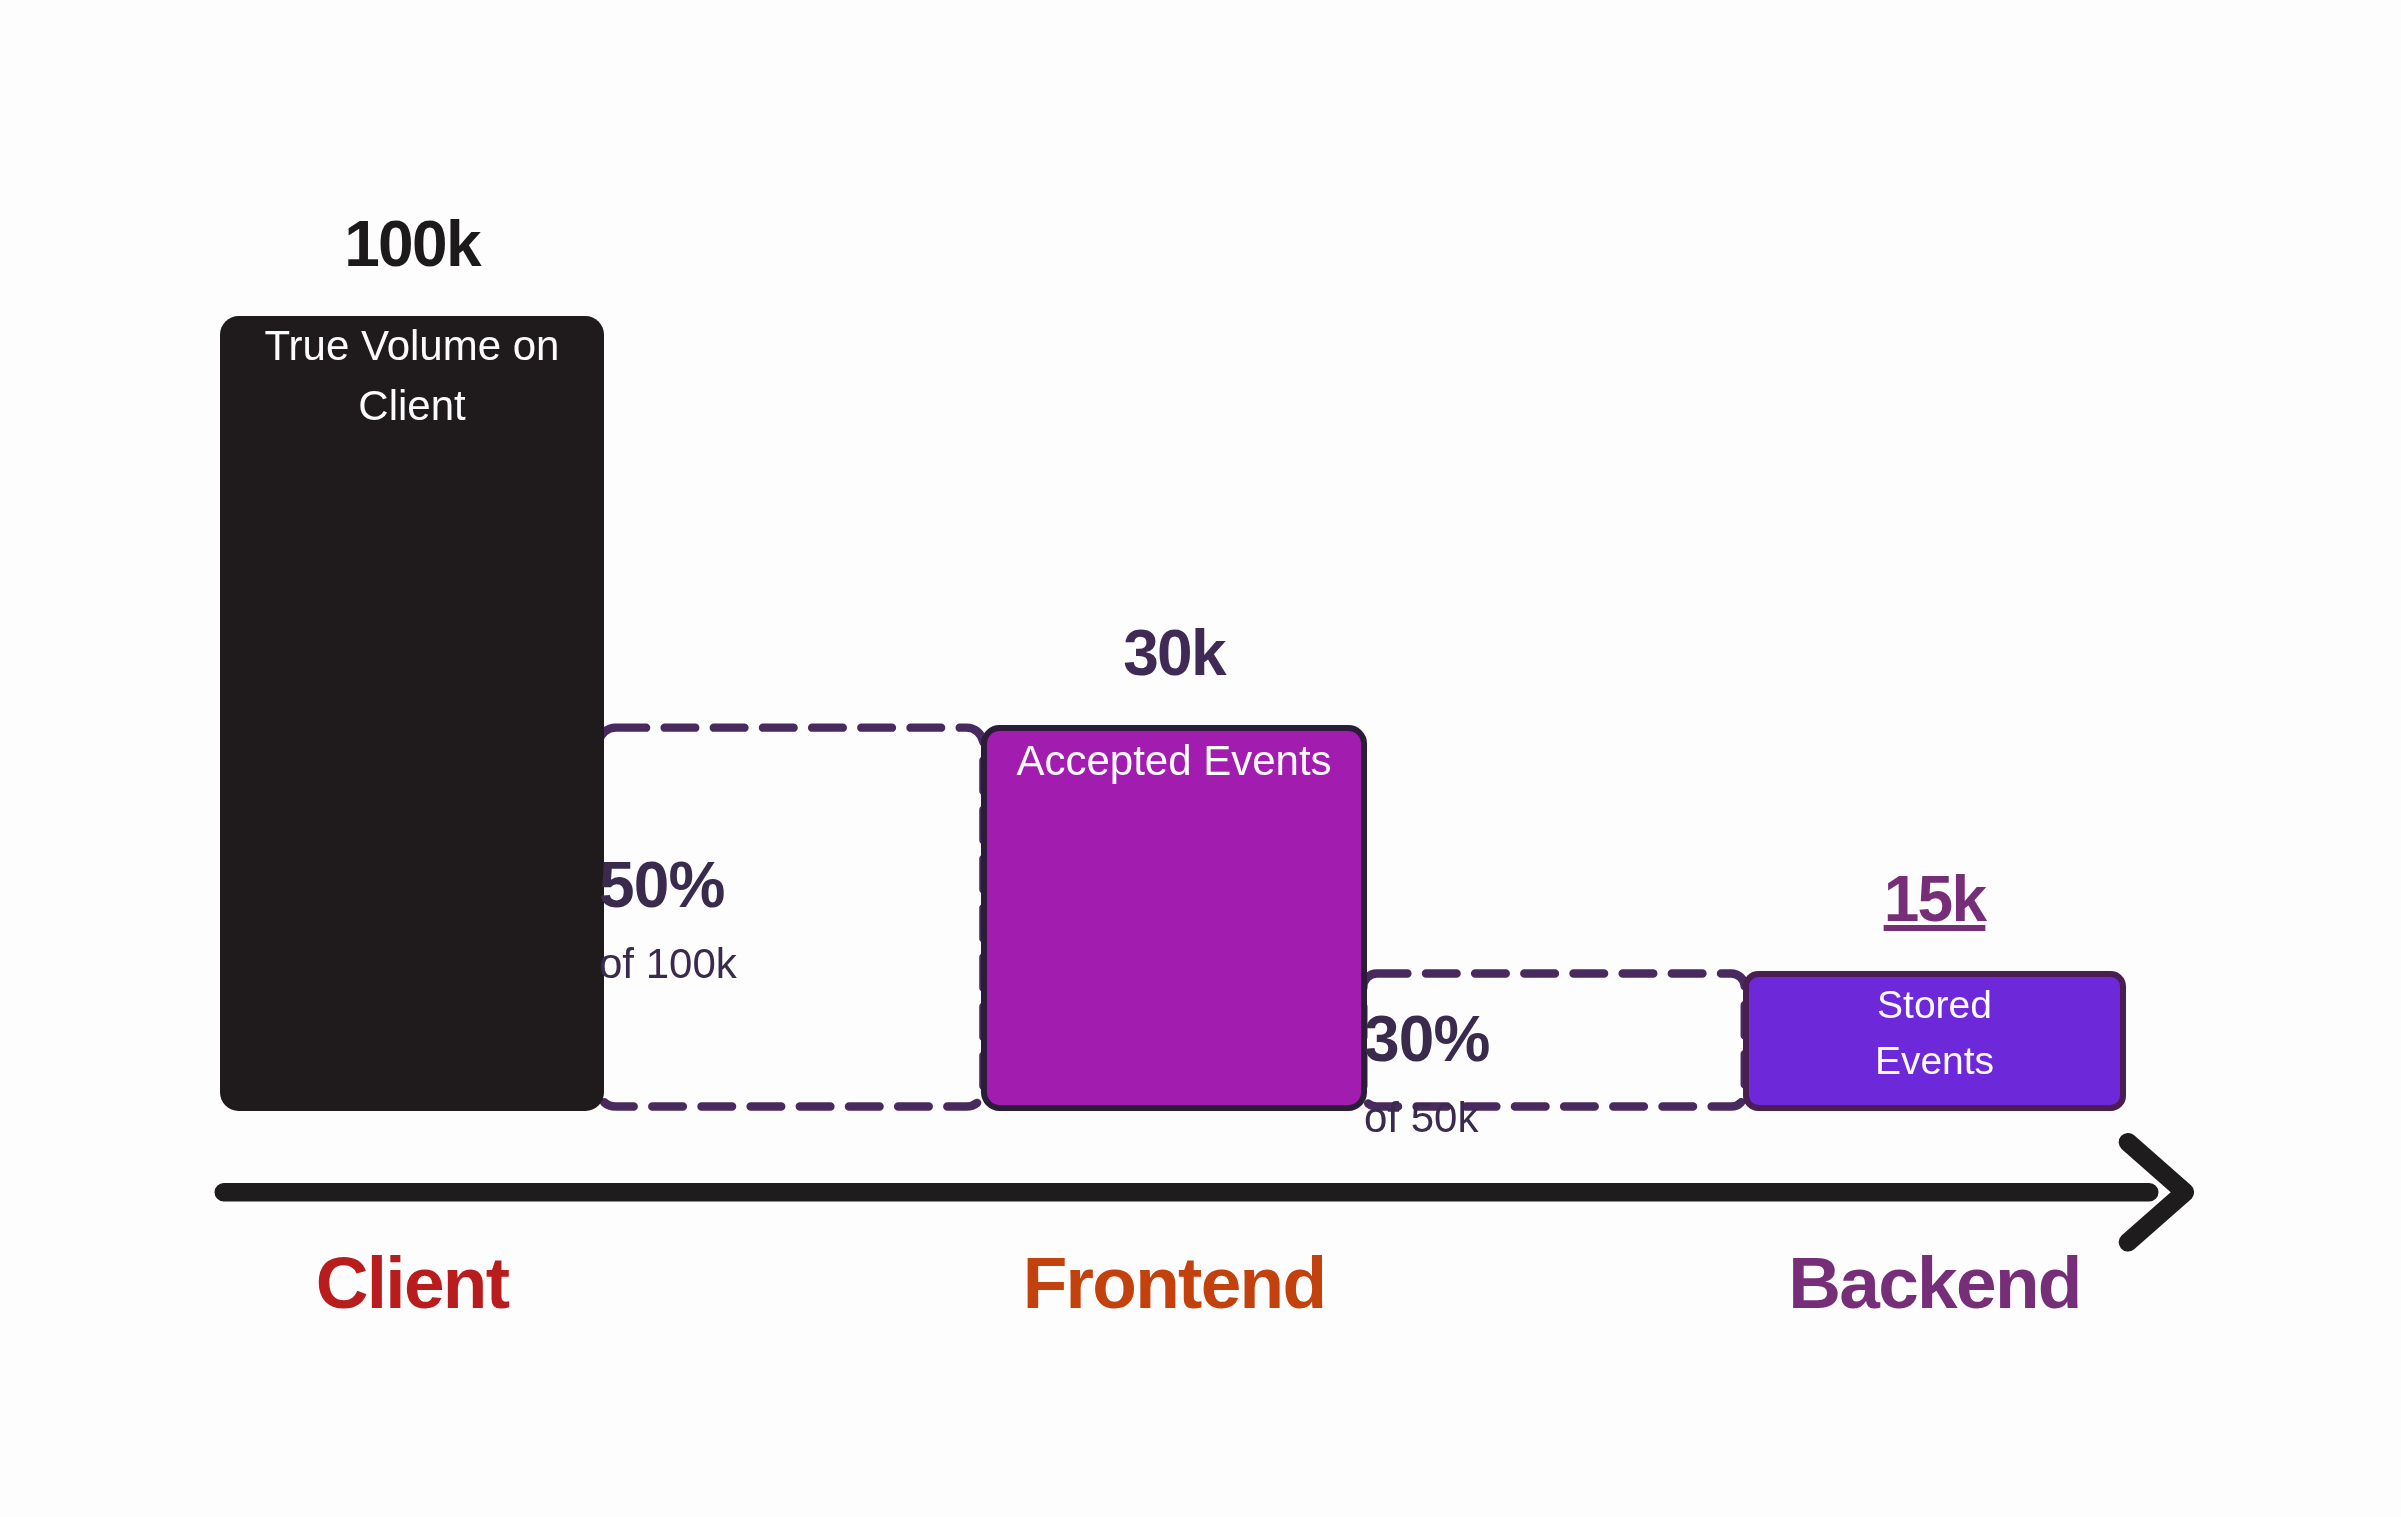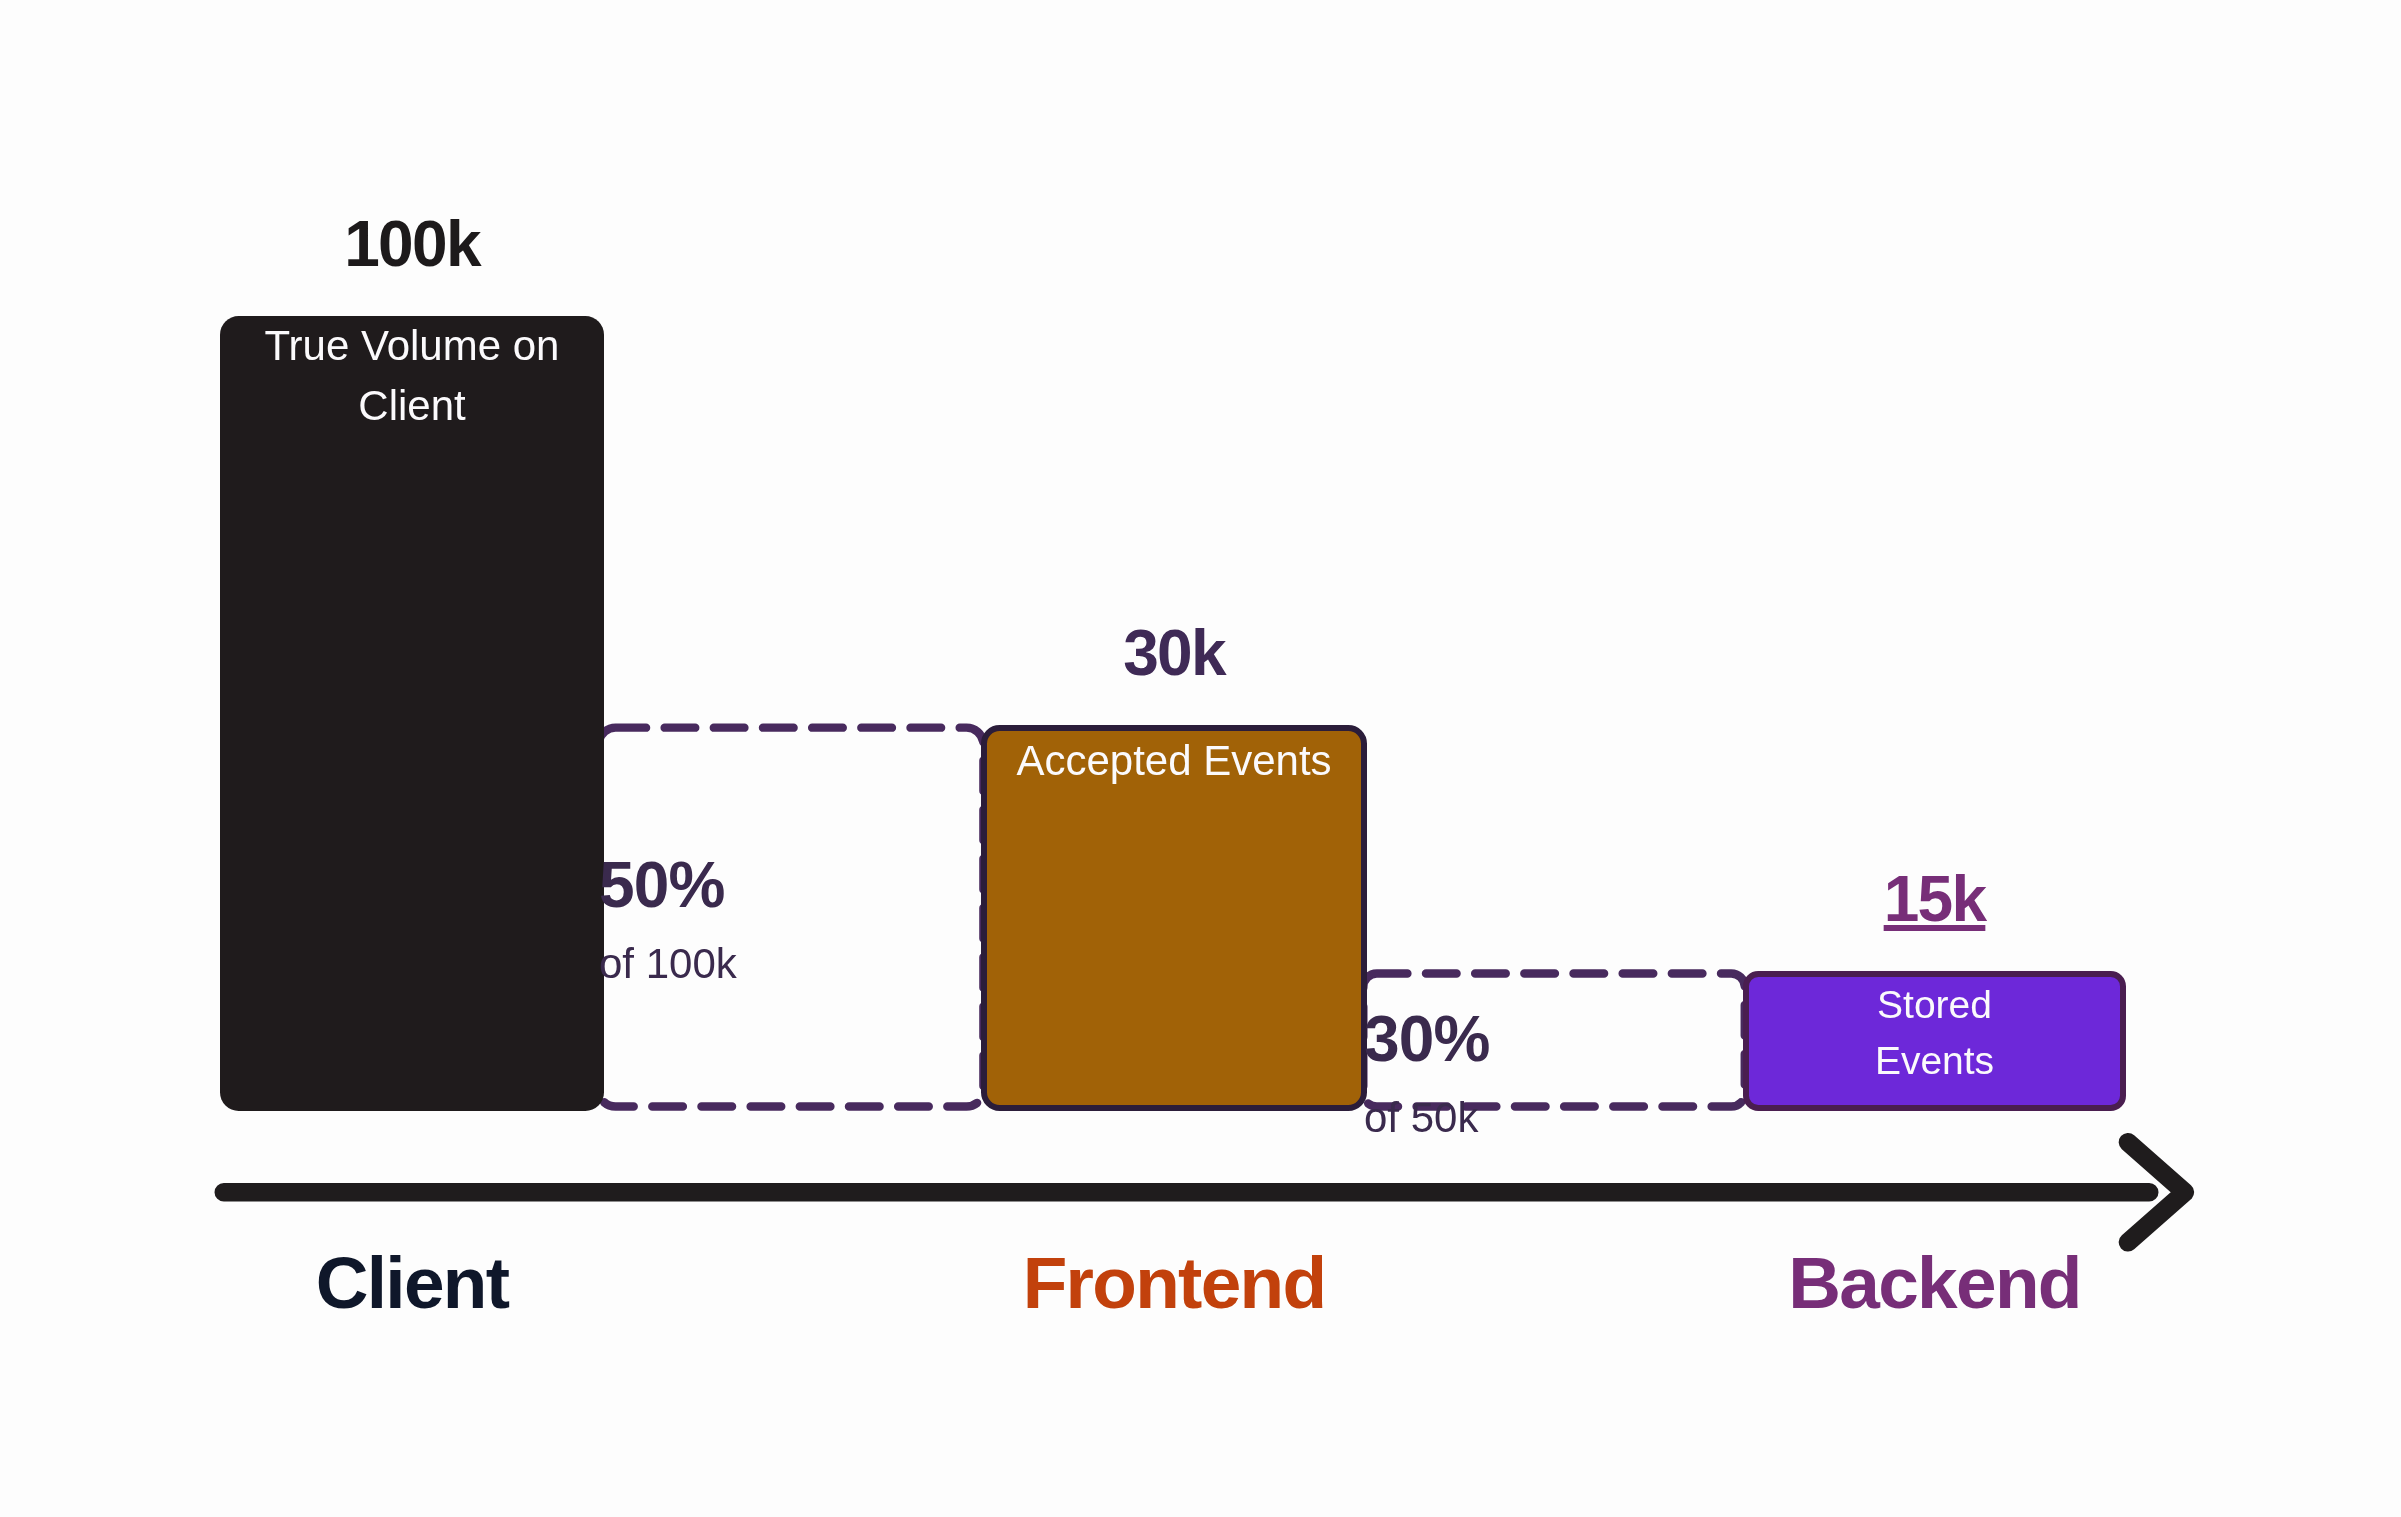--- a/index.html
+++ b/index.html
@@ -9,42 +9,42 @@
     background:#fdfdfd;
     font-family:"Liberation Sans","DejaVu Sans",sans-serif;
     overflow:hidden;
   }
   .overlay{position:absolute;left:0;top:0;width:2401px;height:1518px;}
   .abs{position:absolute;box-sizing:border-box;}
 
   
   .bar{display:flex;align-items:flex-start;justify-content:center;text-align:center;}
   .bar-client{left:220px;top:316px;width:384px;height:795px;background:#1f1b1c;border-radius:18.7px;}
-  .bar-frontend{left:981px;top:725px;width:386px;height:386px;background:#a16207;border:6.8px solid #2b1d3a;border-radius:18.7px;}
+  .bar-frontend{left:981px;top:725px;width:386px;height:386px;background:#a21caf;border:6.8px solid #2b1d3a;border-radius:18.7px;}
   .bar-backend{left:1743px;top:971px;width:383px;height:140px;background:#6d28d9;border:6px solid #4a1e50;border-radius:15.3px;}
   .bar-text{color:#fbfafc;font-size:42px;font-weight:400;line-height:1.42;}
   .bar-client .bar-text{width:356px;}
   .bar-backend .bar-text{font-size:39px;line-height:1.44;width:195px;}
 
   
   .value-label{text-align:center;font-weight:600;font-size:64px;letter-spacing:-1.7px;line-height:1;}
   .value-client{left:220px;width:384px;top:212px;color:#1d1a1b;}
   .value-frontend{left:981px;width:386px;top:621px;color:#3f2a56;}
   .value-backend{left:1743px;width:383px;top:867px;color:#772e78;text-decoration:underline;}
 
   
   .drop{display:flex;align-items:baseline;justify-content:center;gap:18px;color:#3a2a4d;flex-direction:column;}
   .drop-1{left:599px;top:728px;width:385px;height:379px;}
   .drop-2{left:1364px;top:973px;width:382px;height:133px;margin-top:32px;}
   .drop .pct{font-size:64px;font-weight:600;letter-spacing:-0.8px;}
   .drop .of{font-size:42px;font-weight:400;}
 
   
   .axis-label{text-align:center;font-size:73px;font-weight:600;letter-spacing:-1.7px;line-height:1;}
-  .axis-client{left:220px;width:384px;top:1246px;color:#0f172a;}
+  .axis-client{left:220px;width:384px;top:1246px;color:#b91c1c;}
   .axis-frontend{left:981px;width:386px;top:1246px;color:#c2410c;}
   .axis-backend{left:1743px;width:383px;top:1246px;color:#772e78;}
 </style>
 </head>
 <body>
 
 <div class="canvas">
 
   <svg class="overlay" viewBox="0 0 2832 1790" xmlns="http://www.w3.org/2000/svg">
     <rect x="706" y="858" width="454" height="447" rx="20" fill="none" stroke="#482a5e" stroke-width="10" stroke-dasharray="36 22" stroke-linecap="round"></rect>

